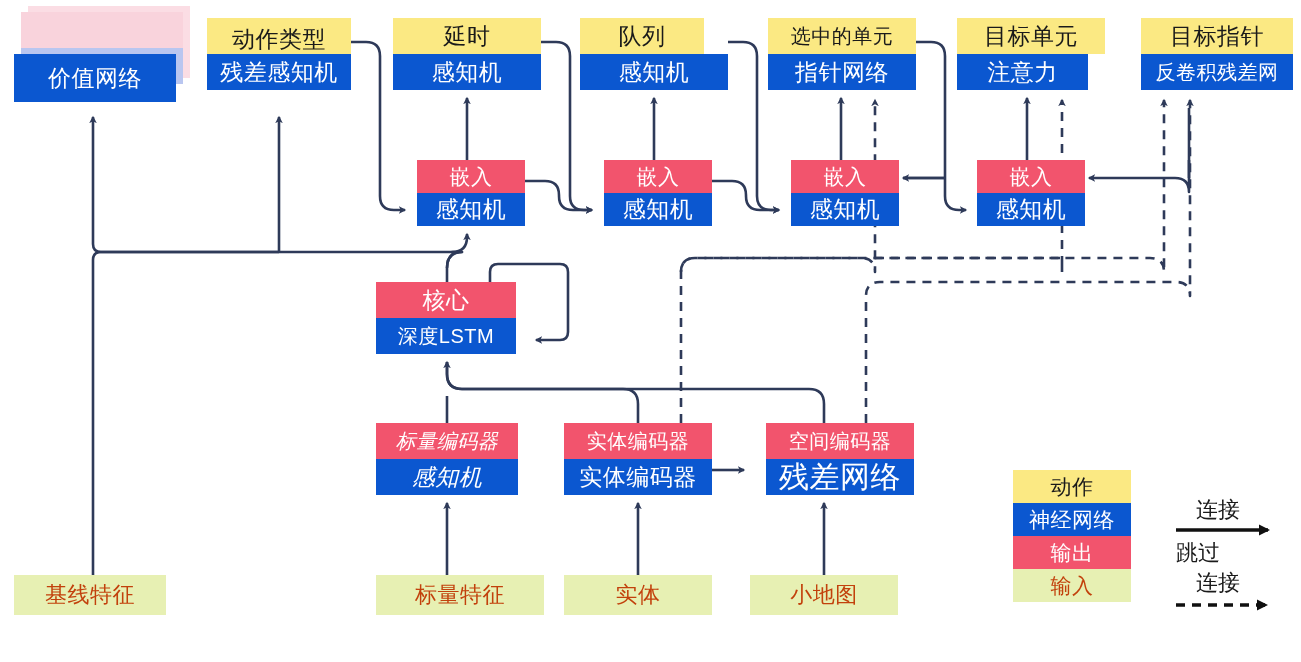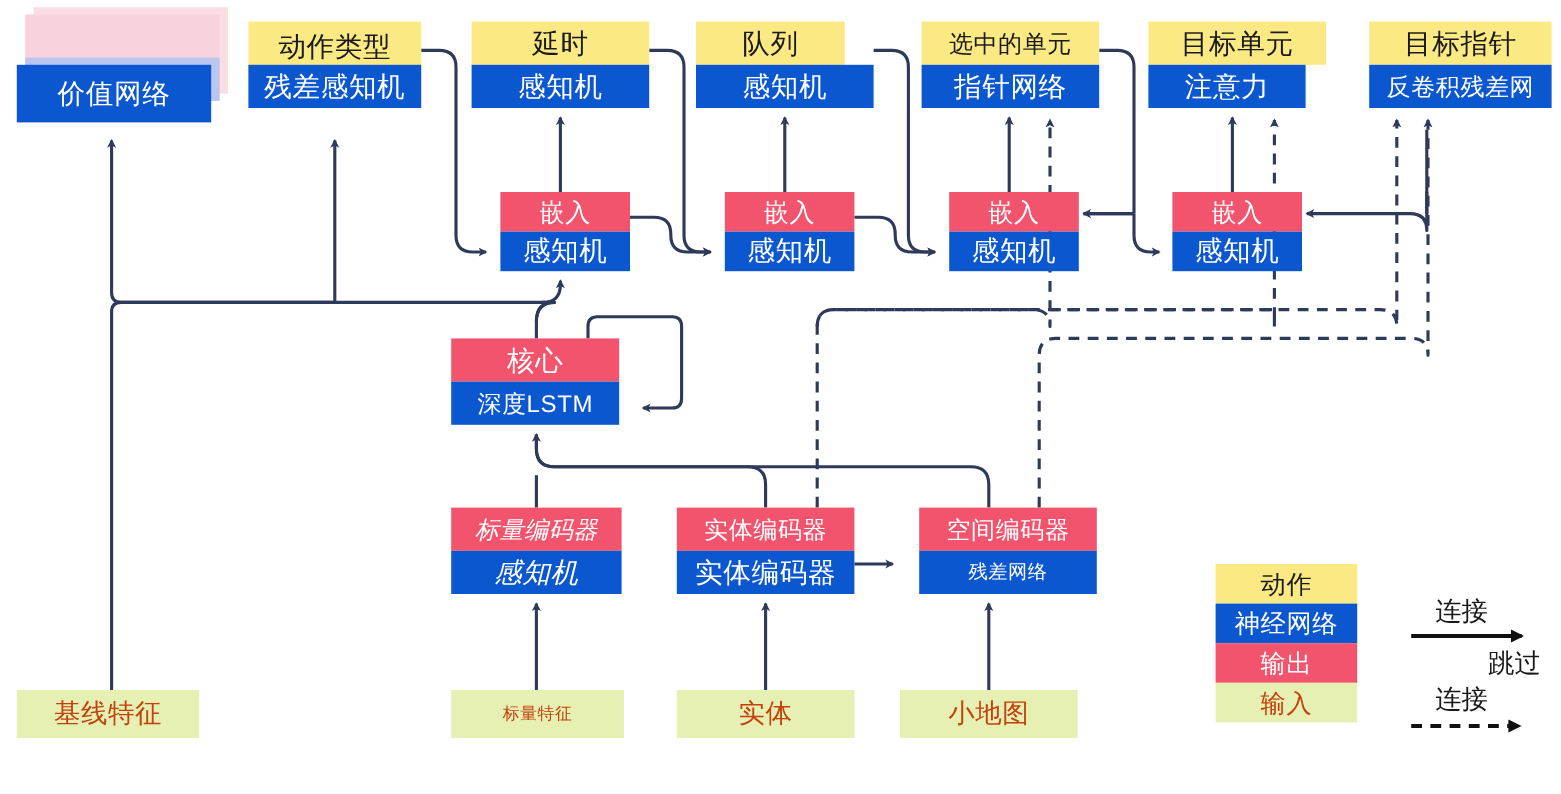--- a/index.html
+++ b/index.html
@@ -134,26 +134,26 @@
       <div class="node" style="left: 376px; top: 423px; width: 142px; height: 72px; font-style: italic;">
         <div class="cell out" style="position: absolute; left: 0px; top: 0px; width: 142px; height: 36px; font-size: 20px;">标量编码器</div>
         <div class="cell net" style="position: absolute; left: 0px; top: 36px; width: 142px; height: 36px; font-size: 23px;">感知机</div>
       </div>
       <div class="node" style="left: 564px; top: 423px; width: 148px; height: 72px;">
         <div class="cell out" style="position: absolute; left: 0px; top: 0px; width: 148px; height: 36px; font-size: 20px;">实体编码器</div>
         <div class="cell net" style="position: absolute; left: 0px; top: 36px; width: 148px; height: 36px; font-size: 23px;">实体编码器</div>
       </div>
       <div class="node" style="left: 750px; top: 423px; width: 148px; height: 72px; margin-left: 16px;">
         <div class="cell out" style="position: absolute; left: 0px; top: 0px; width: 148px; height: 36px; font-size: 20px;">空间编码器</div>
-        <div class="cell net" style="position: absolute; left: 0px; top: 36px; width: 148px; height: 36px; font-size: 16px;">残差网络</div>
+        <div class="cell net" style="position: absolute; left: 0px; top: 36px; width: 148px; height: 36px; font-size: 30px;">残差网络</div>
       </div>
     </div>
   <div id="inputs">
       <div class="node cell inp" style="left: 14px; top: 575px; width: 152px; height: 40px; font-size: 22px;">基线特征</div>
-      <div class="node cell inp" style="left: 376px; top: 575px; width: 144px; height: 40px; font-size: 14px;">标量特征</div>
+      <div class="node cell inp" style="left: 376px; top: 575px; width: 168px; height: 40px; font-size: 22px;">标量特征</div>
       <div class="node cell inp" style="left: 564px; top: 575px; width: 148px; height: 40px; font-size: 22px;">实体</div>
       <div class="node cell inp" style="left: 750px; top: 575px; width: 148px; height: 40px; font-size: 22px;">小地图</div>
     </div>
 
   <div class="legend" style="left:1013px;top:470px;width:118px;">
     <div id="legend-swatches">
         <div class="cell act" style="width: 118px; height: 33px; font-size: 21px;">动作</div>
         <div class="cell net" style="width: 118px; height: 33px; font-size: 21px;">神经网络</div>
         <div class="cell out" style="width: 118px; height: 33px; font-size: 21px;">输出</div>
         <div class="cell inp" style="width: 118px; height: 33px; font-size: 21px;">输入</div>
@@ -161,16 +161,16 @@
   </div>
 
   <svg class="wires" viewBox="0 0 1301 662" xmlns="http://www.w3.org/2000/svg">
     <g stroke="#101010" fill="none" stroke-width="3.4">
       <line x1="1176" y1="530" x2="1268" y2="530" marker-end="url(#ahB)"></line>
       <line x1="1176" y1="605" x2="1266" y2="605" marker-end="url(#ahB)" stroke-dasharray="9 7"></line>
     </g>
   </svg>
 
   <div class="legtxt" style="left:1196px;top:495px;font-size:22px;">连接</div>
-  <div class="legtxt" style="left:1240px;top:538px;font-size:22px;">跳过</div>
+  <div class="legtxt" style="left:1176px;top:538px;font-size:22px;">跳过</div>
   <div class="legtxt" style="left:1196px;top:568px;font-size:22px;">连接</div>
 
 </div>
 
 </body></html>

